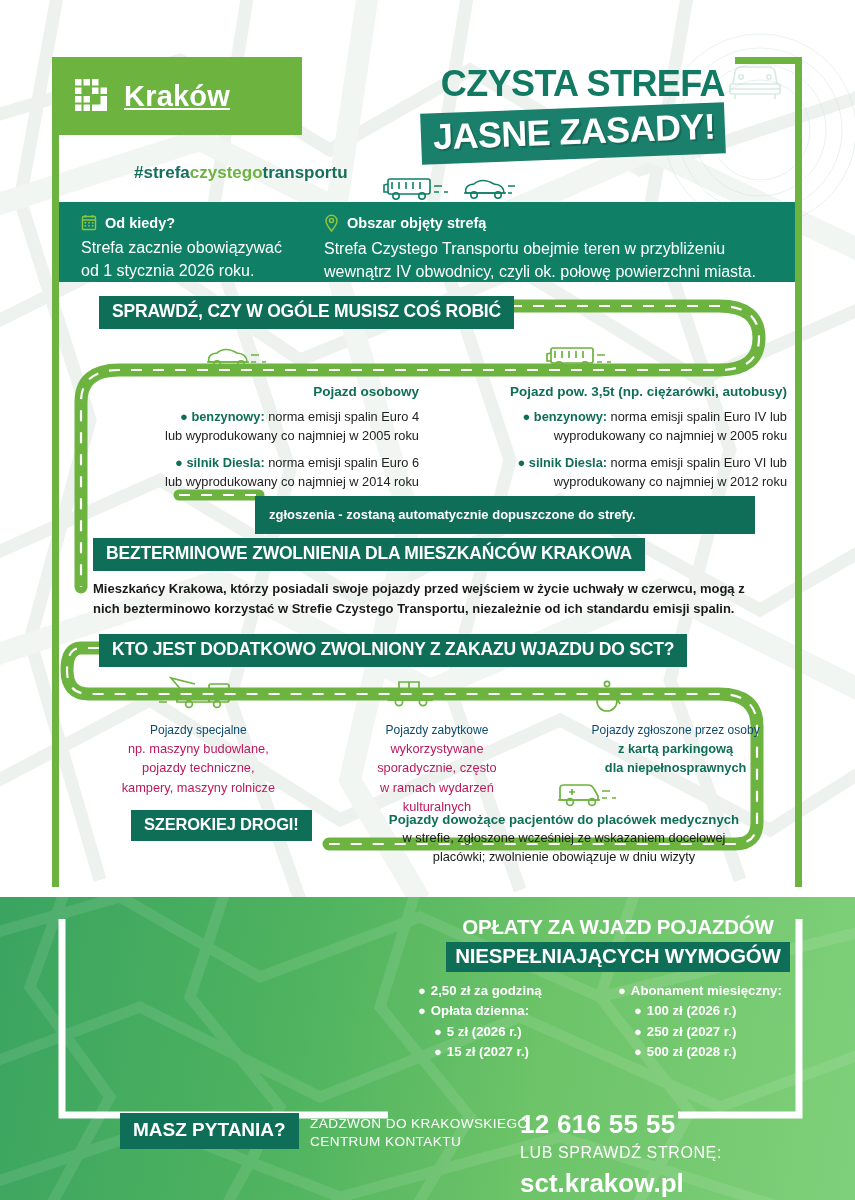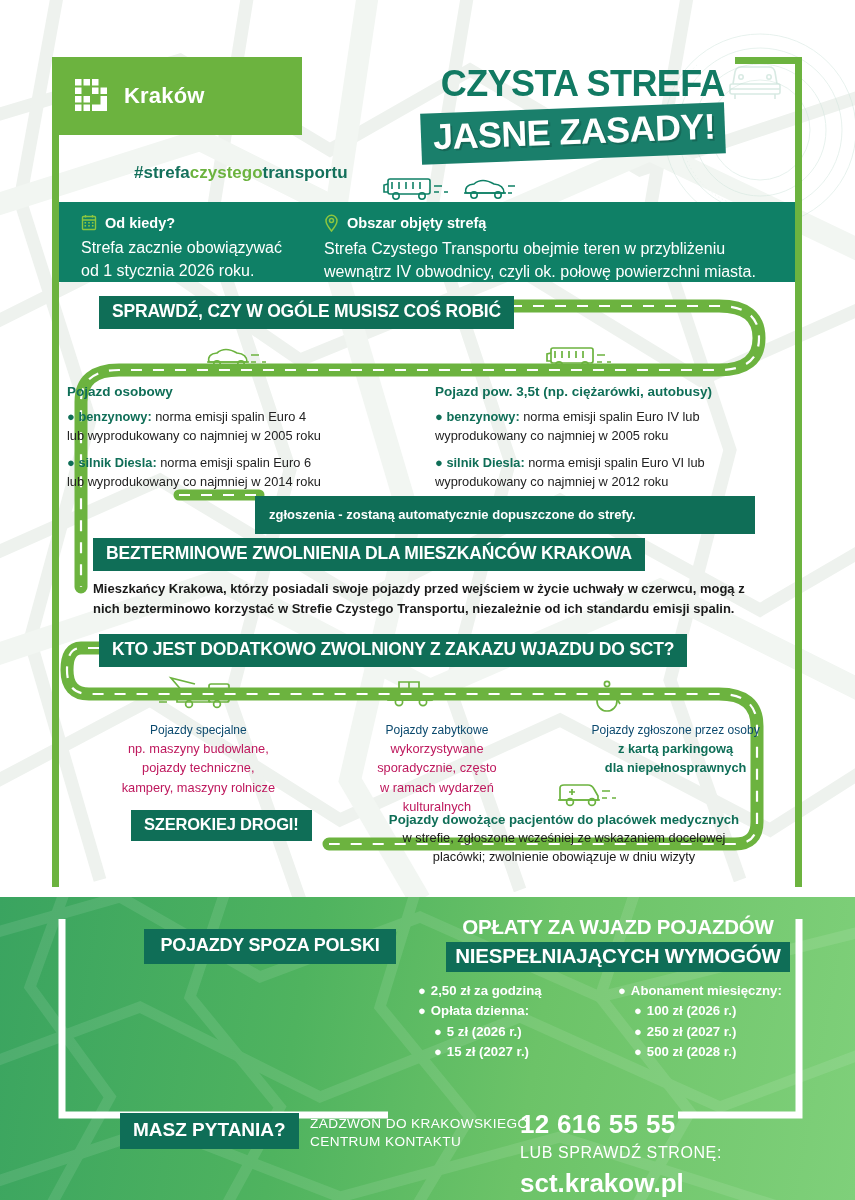--- a/index.html
+++ b/index.html
@@ -20,21 +20,21 @@
   .frame-right { position:absolute; left:795px; top:57px; width:7px; height:830px; background:#6cb33f; z-index:5; }
   .frame-top-l { position:absolute; left:52px; top:57px; width:250px; height:7px; background:#6cb33f; z-index:5; }
   .frame-top-r { position:absolute; left:735px; top:57px; width:67px;  height:7px; background:#6cb33f; z-index:5; }
 
   
   .logo-bar {
     position:absolute; left:52px; top:57px; width:250px; height:78px;
     background:#6cb33f; z-index:6; display:flex; align-items:center; padding-left:22px; gap:14px;
   }
   .logo-mark { width:36px; height:36px; flex:0 0 36px; }
-  .logo-text { color:#fff; font-size:22px; font-weight:700; letter-spacing:.2px; }
+  .logo-text { color:#fff; font-size:29px; font-weight:700; letter-spacing:.2px;text-decoration:underline; }
 
   .title-wrap { position:absolute; left:395px; top:66px; width:330px; z-index:6; text-align:right; }
   .title-1 {
     color:#127a63; font-size:36px; font-weight:800; letter-spacing:-.6px; line-height:1.0;
     white-space:nowrap; text-align:right;
   }
   .title-2-holder { margin-top:6px; display:flex; justify-content:flex-end; }
   .title-2 {
     background:#1a7f6b; color:#fff; font-size:36px; font-weight:800; letter-spacing:-.6px;
     padding:3px 10px 6px 12px; transform:rotate(-2.2deg); white-space:nowrap;
@@ -70,21 +70,21 @@
     position:relative; z-index:3;
   }
   .ribbon.small { font-size:16.5px; }
 
   .road-svg { position:absolute; left:0; top:0; z-index:1; pointer-events:none; }
 
   .sec1 { position:absolute; left:0; top:14px; width:736px; }
   .sec1 .ribbon { position:absolute; left:40px; top:0; }
   .veh-icons { position:absolute; left:0; top:38px; width:736px; }
   .veh-cols { position:absolute; left:0; top:88px; width:736px; display:flex; z-index:3; }
-  .veh-col { width:50%; padding:0 8px; text-align:left; }
+  .veh-col { width:50%; padding:0 8px; text-align:right; }
   .veh-title { color:#0f6e57; font-weight:700; font-size:13.5px; margin-bottom:9px; }
   .veh-item { font-size:12.8px; line-height:1.45; color:#222; margin-bottom:9px; }
   .veh-item b { color:#0f6e57; }
   .dot { color:#0f6e57; font-size:13px; }
 
   .note-box {
     position:absolute; left:196px; top:200px; width:500px; background:#0f6e57; color:#fff;
     font-weight:700; font-size:13px; line-height:1.5; padding:9px 14px; z-index:3;
   }
 
@@ -436,21 +436,20 @@
     </svg>
 
     <svg class="bracket" width="745" height="212" viewBox="0 0 745 212">
       <g stroke="#ffffff" stroke-width="7" fill="none">
         <path d="M4 4 L4 200 L330 200"></path>
         <path d="M741 4 L741 200 L620 200"></path>
       </g>
     </svg>
 
     <div class="b-left">
-      <div class="ribbon">POJAZDY SPOZA POLSKI</div>
     </div>
 
     <div class="b-right">
       <div class="fee-h1">OPŁATY ZA WJAZD POJAZDÓW</div>
       <div style="text-align:center"><div class="fee-h2">NIESPEŁNIAJĄCYCH WYMOGÓW</div></div>
       <div class="fee-cols">
         <div class="fee-col">
           <div class="fee-li">
               <span class="bullet">●</span>
               <span>2,50 zł za godziną</span>

